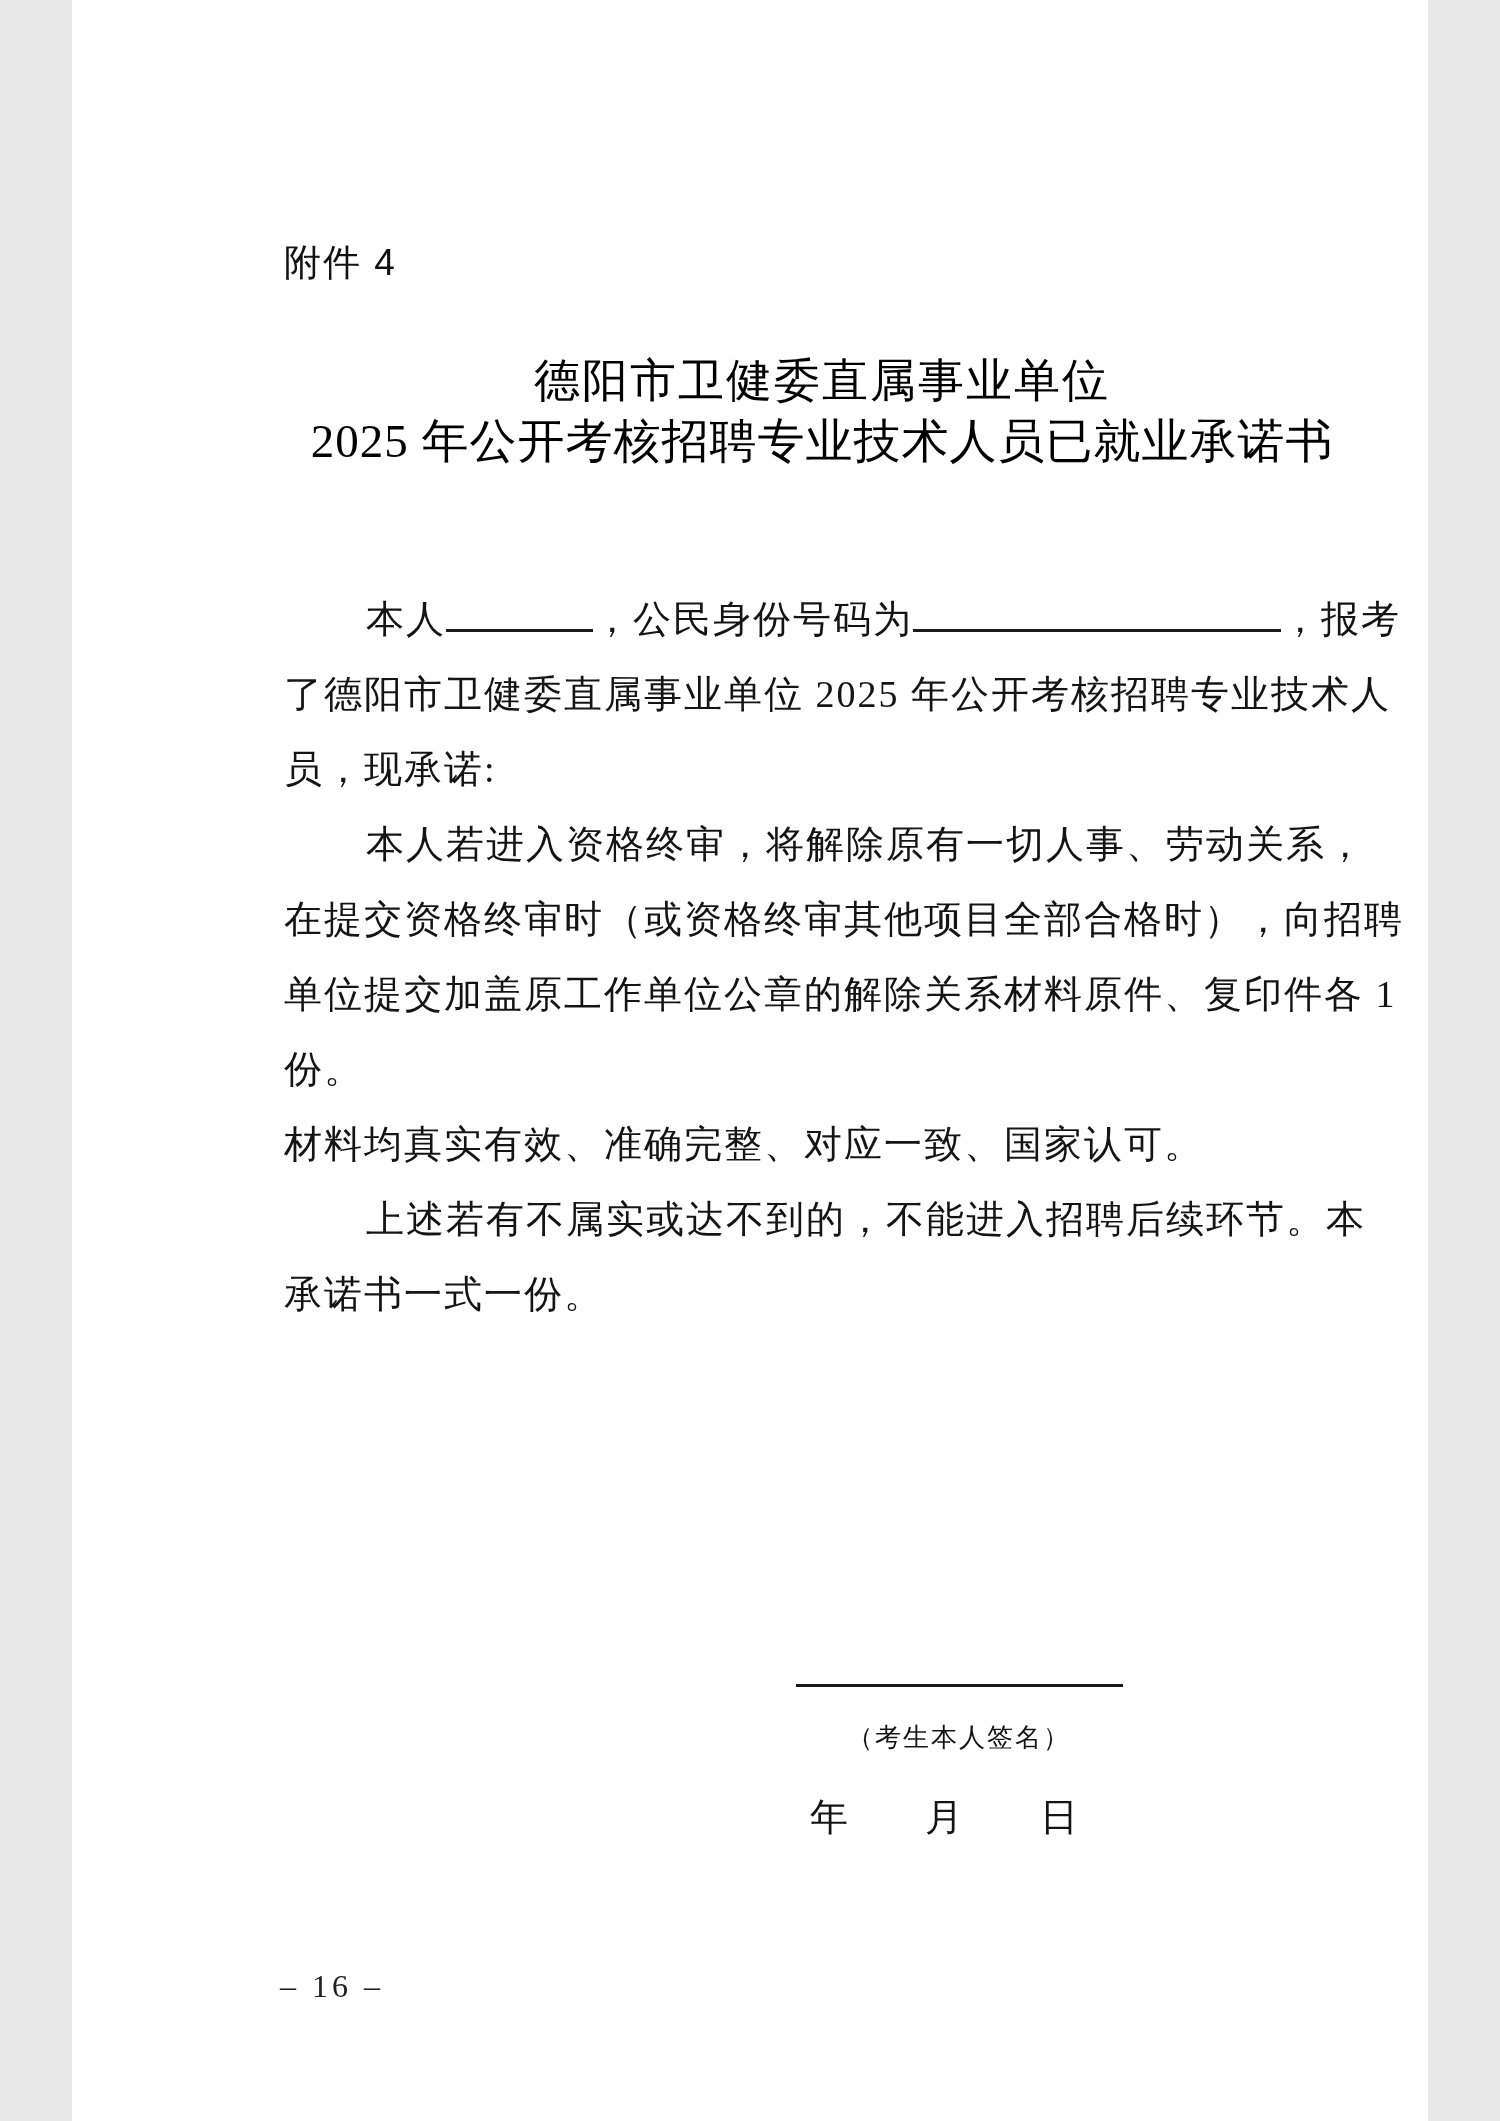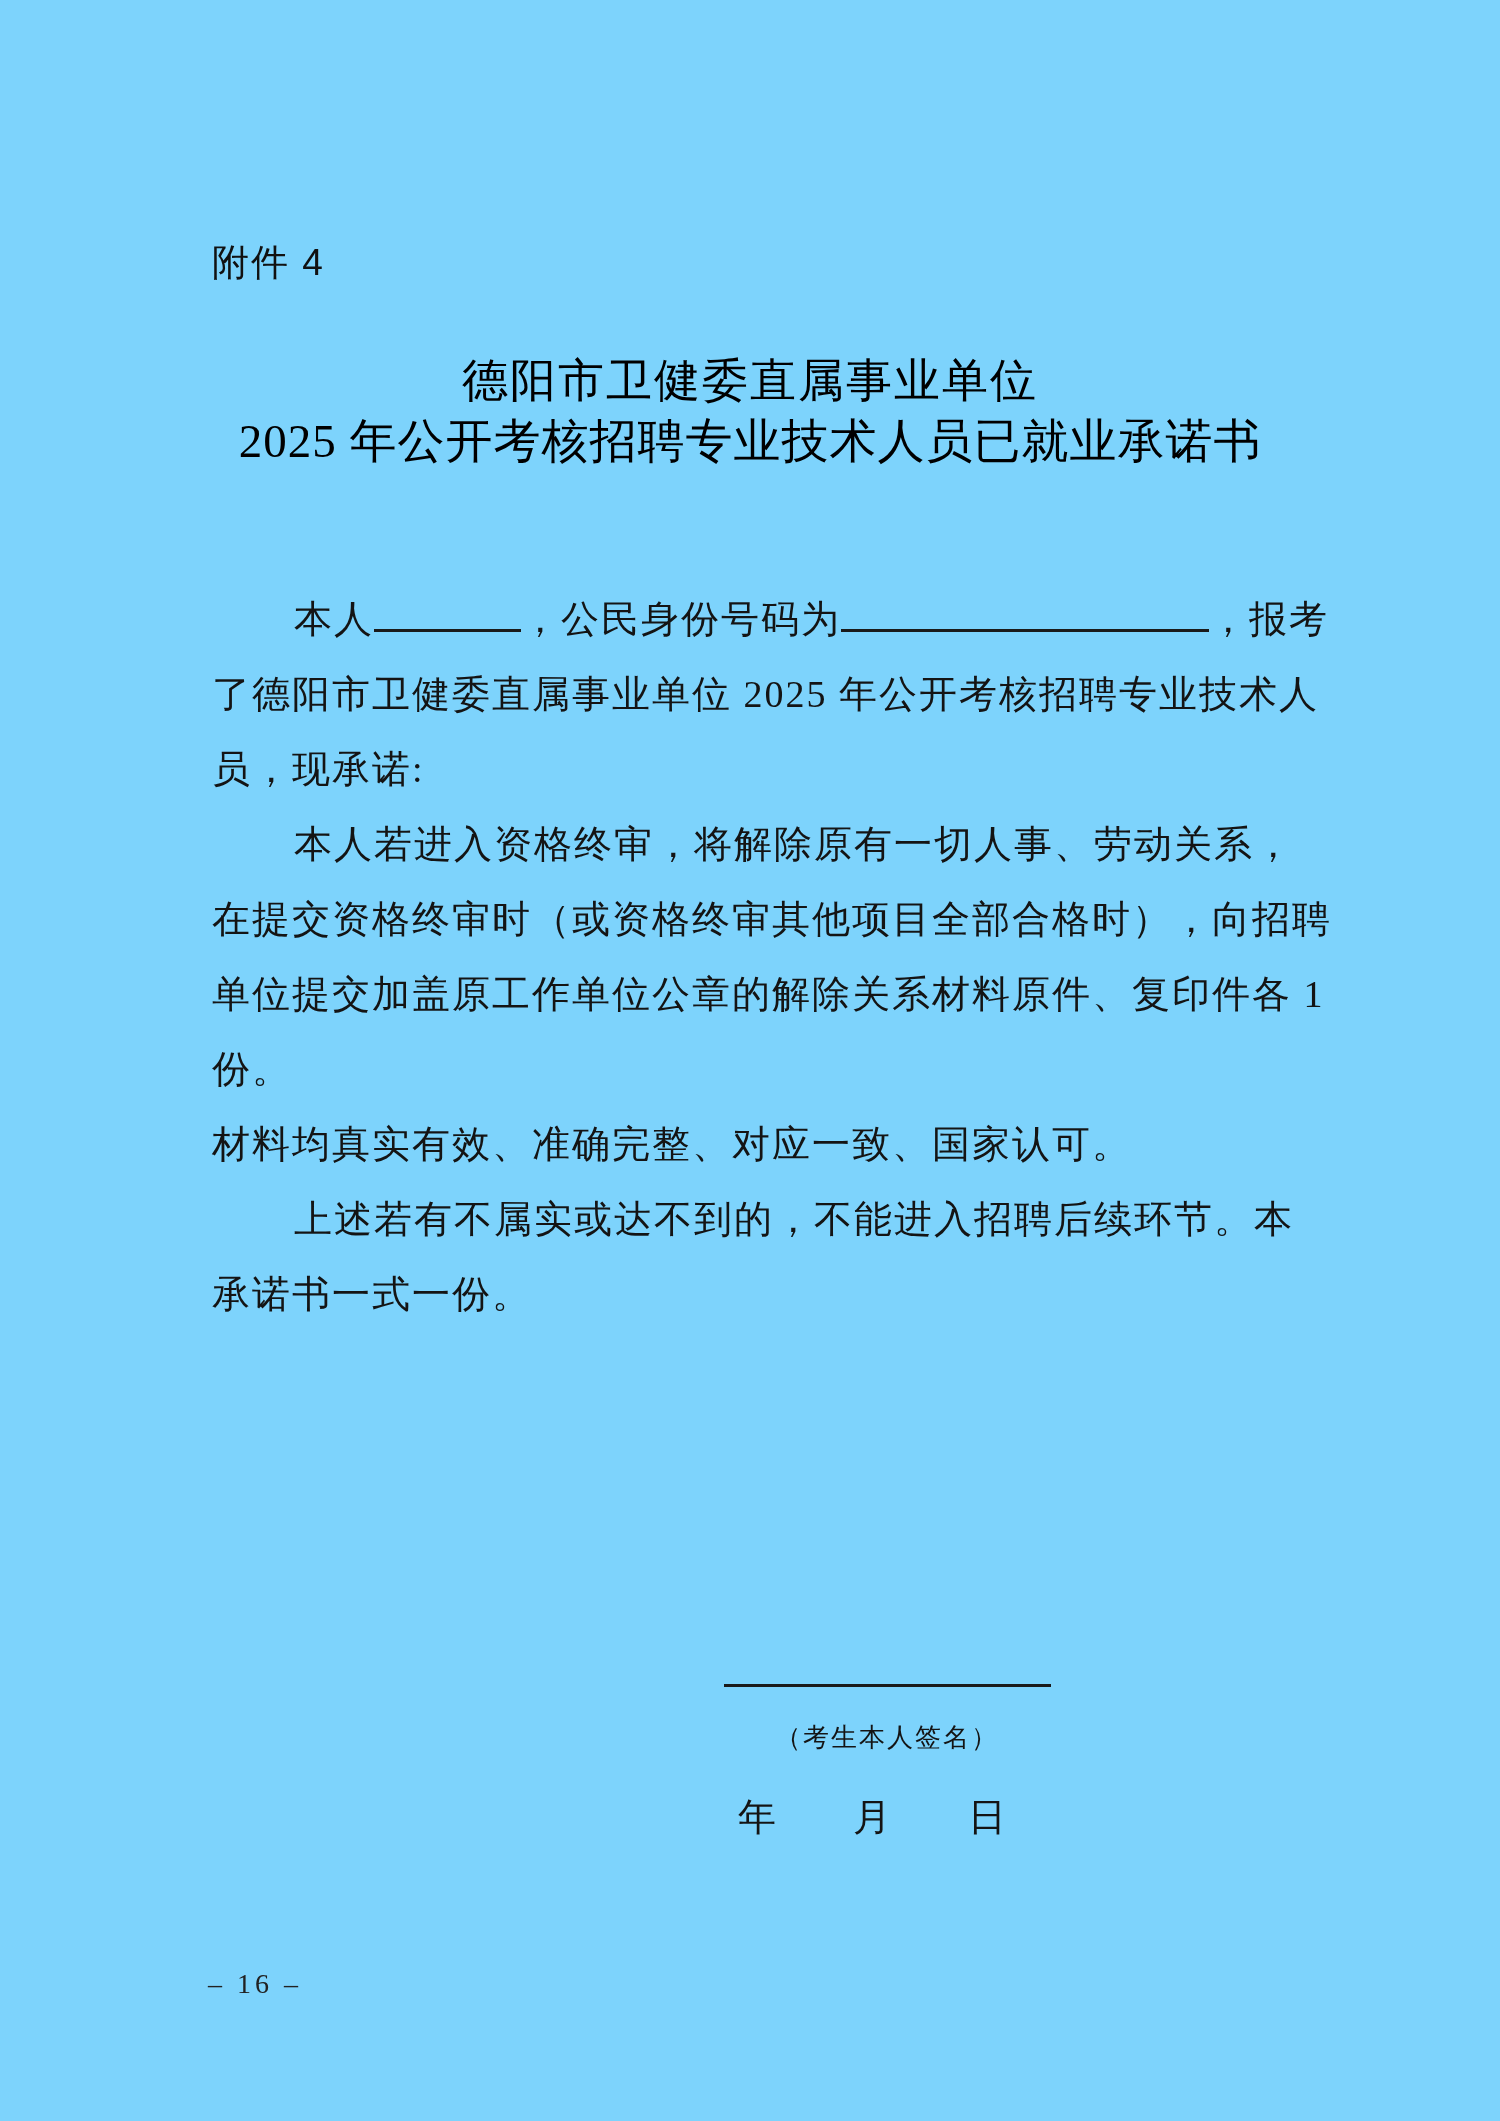--- a/index.html
+++ b/index.html
@@ -1,22 +1,22 @@
 <!DOCTYPE html>
 <html><head>
 <meta charset="utf-8">
 <style>
   * { margin: 0; padding: 0; box-sizing: border-box; }
   html, body { background: #e8e8e8; }
   .page {
     position: relative;
-    width: 1500px;
+    width: 1356px;
     height: 2121px;
     margin: 0 auto;
-    background: #7dd3fc;
+    background: #ffffff;
     color: #1a1a1a;
     font-family: "Liberation Serif", "DejaVu Serif", serif;
     overflow: hidden;
   }
   .attachment-label {
     position: absolute;
     left: 212px;
     top: 238px;
     font-family: "Liberation Sans", "DejaVu Sans", sans-serif;
     font-size: 37px;
@@ -89,21 +89,21 @@
     width: 268px;
     display: flex;
     justify-content: space-between;
     font-size: 38px;
     color: #141414;
   }
   .page-number {
     position: absolute;
     left: 208px;
     top: 1968px;
-    font-size: 28px;
+    font-size: 32px;
     letter-spacing: 4px;
     color: #222;
   }
 </style>
 </head>
 <body>
 
 <div class="page">
 
   <div class="attachment-label">附件 4</div>

